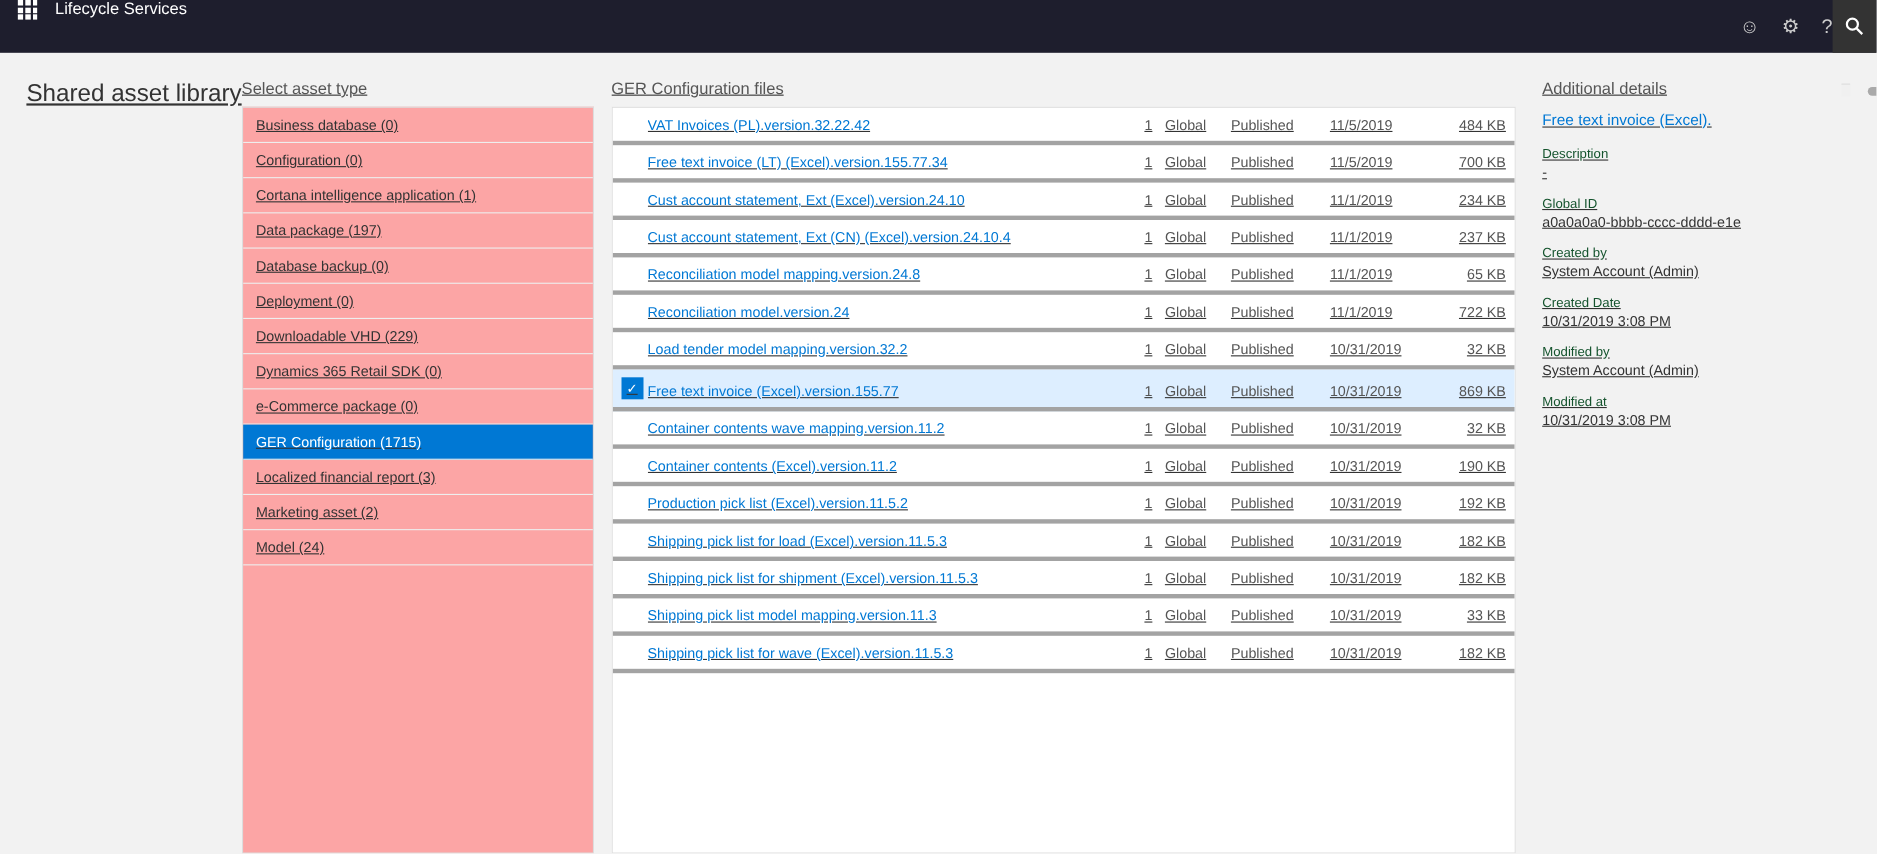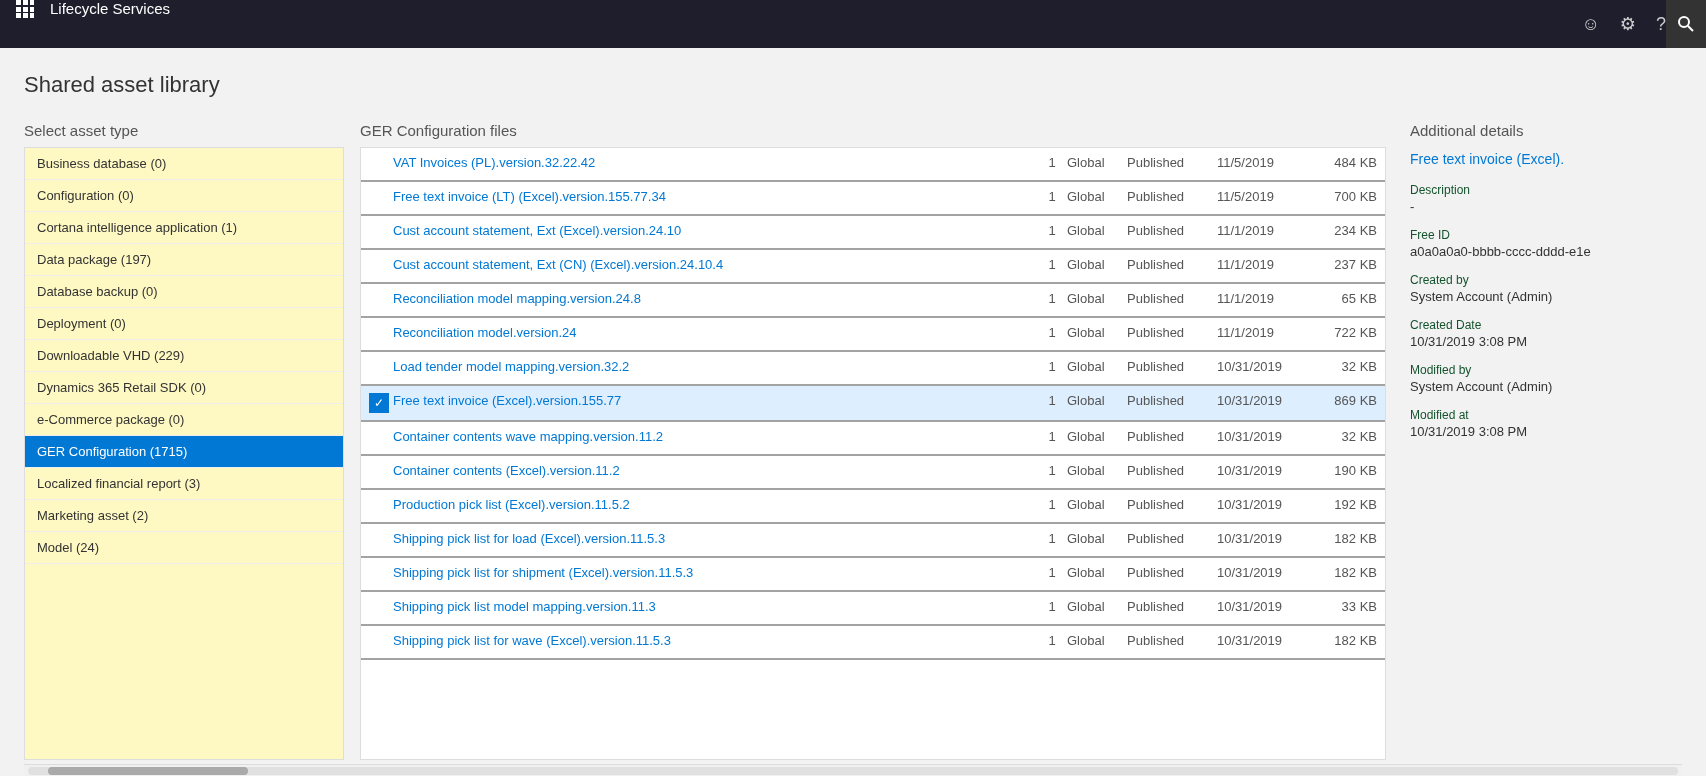--- a/index.html
+++ b/index.html
@@ -22,23 +22,24 @@
       width: 40px; height: 48px;
       background: #333;
       display: flex; align-items: center; justify-content: center;
       margin-right: -16px;
     }
 
     
     .main-content {
       flex: 1;
       display: flex;
-      flex-direction: column;
+      flex-direction: row;
       padding: 24px 24px 0 24px;
       overflow: hidden;
+      text-decoration: underline;
     }
     .page-title {
       font-size: 22px;
       font-weight: 300;
       color: #333;
       margin-bottom: 24px;
     }
 
     
     .body-area {
@@ -56,21 +57,21 @@
       flex-direction: column;
       overflow: hidden;
     }
     .left-panel-title {
       font-size: 15px;
       color: #555;
       margin-bottom: 8px;
       font-weight: 400;
     }
     .asset-list {
-      background: #fef9c3;
+      background: #fca5a5;
       border: 1px solid #ddd;
       flex: 1;
       overflow-y: auto;
     }
     .asset-list-item {
       padding: 8px 12px;
       border-bottom: 1px solid #eee;
       cursor: pointer;
       color: #333;
       font-size: 13px;
@@ -95,23 +96,23 @@
       font-weight: 400;
     }
     .files-table {
       background: #fff;
       border: 1px solid #ddd;
       flex: 1;
       overflow-y: auto;
     }
     .table-row {
       display: flex;
-      align-items: flex-start;
+      align-items: flex-end;
       padding: 7px 8px;
-      border-bottom: 2px solid #a3a3a3;
+      border-bottom: 4px solid #a3a3a3;
       min-height: 34px;
     }
     .table-row.selected {
       background: #ddeeff;
     }
     .row-check {
       width: 24px;
       flex-shrink: 0;
       color: #fff;
       background: #0078d4;
@@ -398,21 +399,21 @@
 
     <div class="right-panel">
       <div class="right-panel-title">Additional details</div>
       <div class="detail-item-name">Free text invoice (Excel).</div>
       <div id="detail-fields">
           <div class="detail-field">
             <div class="detail-label">Description</div>
             <div class="detail-value">-</div>
           </div>
           <div class="detail-field">
-            <div class="detail-label">Free ID</div>
+            <div class="detail-label">Global ID</div>
             <div class="detail-value">a0a0a0a0-bbbb-cccc-dddd-e1e</div>
           </div>
           <div class="detail-field">
             <div class="detail-label">Created by</div>
             <div class="detail-value">System Account (Admin)</div>
           </div>
           <div class="detail-field">
             <div class="detail-label">Created Date</div>
             <div class="detail-value">10/31/2019 3:08 PM</div>
           </div>

